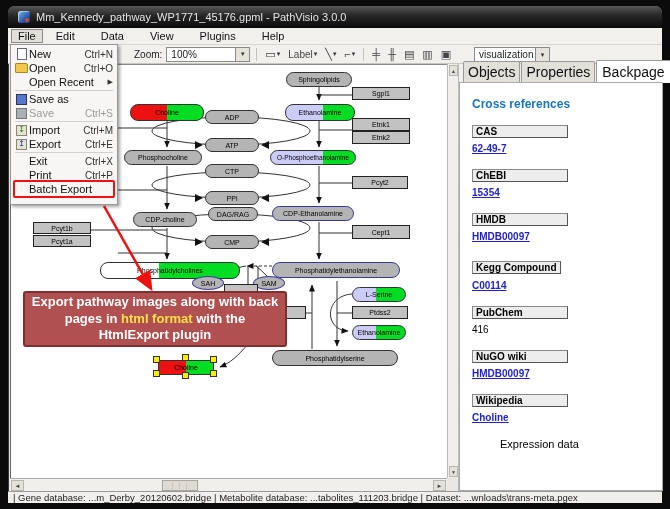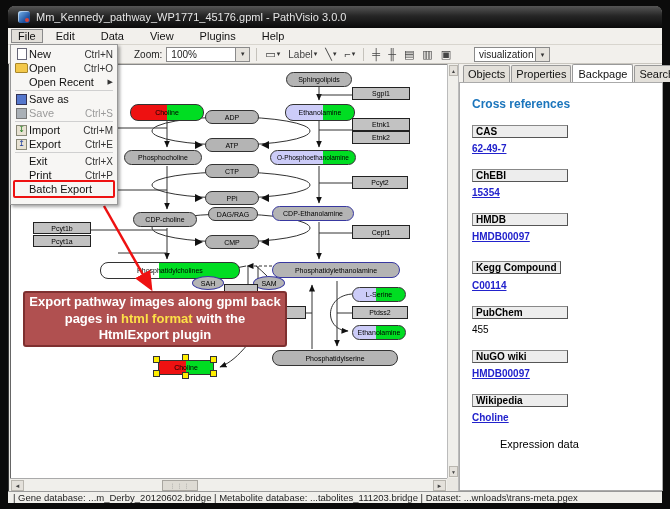--- a/index.html
+++ b/index.html
@@ -46,21 +46,21 @@
   .annotation .hl{color:#fde047;}
   
   .hscroll{position:absolute;left:10px;top:478px;width:437px;height:13px;background:#f0efeb;border-top:1px solid #aaa;box-sizing:border-box;}
   .hscroll .sbtn{position:absolute;top:1px;width:13px;height:11px;background:#e4e1db;border:1px solid #b9b6af;font-size:6px;display:flex;align-items:center;justify-content:center;color:#444;box-sizing:border-box;}
   .hscroll .thumb{position:absolute;left:152px;top:1px;width:36px;height:11px;background:#dedbd4;border:1px solid #a9a6a0;box-sizing:border-box;display:flex;align-items:center;justify-content:center;font-size:6px;color:#888;letter-spacing:1px;}
   .vscroll{position:absolute;left:447px;top:64px;width:11px;height:414px;background:#f0efeb;border-left:1px solid #bbb;box-sizing:border-box;}
   .vscroll .sbtn{position:absolute;left:1px;width:9px;height:11px;background:#e4e1db;border:1px solid #b9b6af;font-size:5px;display:flex;align-items:center;justify-content:center;color:#444;box-sizing:border-box;}
   
   .panel{position:absolute;left:458px;top:64px;width:204px;height:427px;background:#f2f0ec;box-sizing:border-box;border-left:1px solid #bbb;}
   .tabbar{display:flex;align-items:flex-end;height:18px;padding-left:4px;border-bottom:1px solid #999;}
-  .tab{font-size:11px;padding:2px 4px;border:1px solid #999;border-bottom:none;background:#e3e0da;margin-right:1px;color:#111;border-radius:2px 2px 0 0;}
+  .tab{font-size:14px;padding:2px 4px;border:1px solid #999;border-bottom:none;background:#e3e0da;margin-right:1px;color:#111;border-radius:2px 2px 0 0;}
   .tab.active{background:#fff;padding:3px 5px;position:relative;top:1px;}
   .panel-content{position:absolute;left:0;top:18px;width:204px;height:409px;background:#fff;border:1px solid #aaa;box-sizing:border-box;padding:10px 0 0 12px;overflow:hidden;}
   .xref-title{color:#1b75bc;font-weight:bold;font-size:12px;margin:4px 0 14px 0;}
   .xref-section{margin-bottom:13px;}
   .xref-head{width:88px;background:#ededed;border:1px solid #888;border-right-color:#555;border-bottom-color:#555;font-weight:bold;font-size:10px;padding:0 3px;color:#000;}
   .xref-link{display:inline-block;margin-top:5px;font-size:10px;font-weight:bold;color:#2222cc;text-decoration:underline;}
   .xref-plain{display:inline-block;margin-top:5px;font-size:10px;color:#000;}
   .xpr-title{font-weight:normal;font-size:11px;color:#000;margin-top:4px;padding-left:28px;}
   
   .statusbar{position:absolute;left:8px;top:491px;width:654px;height:12px;background:#f0efeb;border-top:1px solid #999;font-size:9.5px;color:#222;display:flex;align-items:center;padding-left:5px;box-sizing:border-box;white-space:nowrap;overflow:hidden;}
@@ -227,21 +227,21 @@
   <div class="node" style="left:272px;top:350px;width:126px;height:16px;">Phosphatidylserine</div>
   <div class="node split-red-green" style="left:158px;top:360px;width:56px;height:15px;border-radius:2px;">Choline</div>
   <div class="handle" style="left:153px;top:356px;"></div>
   <div class="handle" style="left:182px;top:354px;"></div>
   <div class="handle" style="left:210px;top:356px;"></div>
   <div class="handle" style="left:153px;top:370px;"></div>
   <div class="handle" style="left:182px;top:372px;"></div>
   <div class="handle" style="left:210px;top:370px;"></div>
 
   <div class="annotation">
-    <span>Export pathway images along gpml back</span>
+    <span>Export pathway images along with back</span>
     <span><span>pages in </span><span class="hl">html format</span><span> with the</span></span>
     <span>HtmlExport plugin</span>
   </div>
 
   <svg class="redlayer" viewBox="8 64 440 420">
     <defs>
       <marker id="rah" markerWidth="9" markerHeight="9" refX="6" refY="3.5" orient="auto">
         <path d="M0,0 L8,3.5 L0,7 Z" fill="#ee1111"></path>
       </marker>
     </defs>
@@ -280,21 +280,21 @@
         <div class="xref-head">HMDB</div>
         <a class="xref-link">HMDB00097</a>
       </div>
       <div class="xref-section">
         <div class="xref-head" style="width:auto;display:inline-block;">Kegg Compound</div>
         <br>
         <a class="xref-link">C00114</a>
       </div>
       <div class="xref-section">
         <div class="xref-head">PubChem</div>
-        <span class="xref-plain">455</span>
+        <span class="xref-plain">416</span>
       </div>
       <div class="xref-section">
         <div class="xref-head">NuGO wiki</div>
         <a class="xref-link">HMDB00097</a>
       </div>
       <div class="xref-section">
         <div class="xref-head">Wikipedia</div>
         <a class="xref-link">Choline</a>
       </div>
       <div class="xpr-title">Expression data</div>

